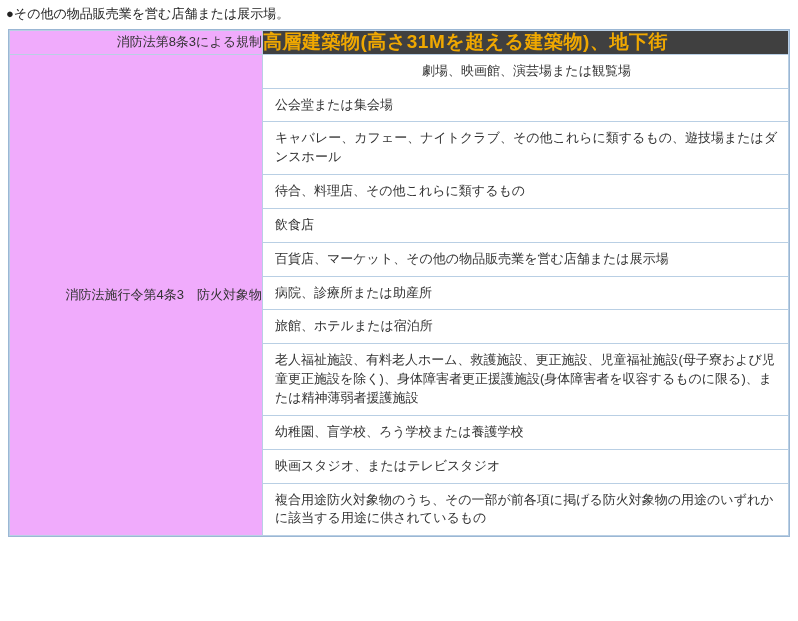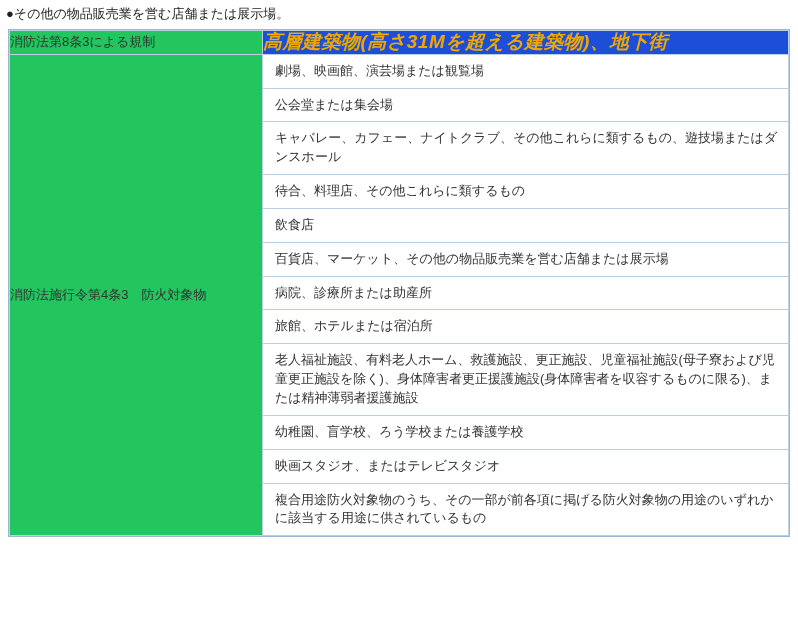--- a/index.html
+++ b/index.html
@@ -38,30 +38,29 @@
     width: 100%;
     table-layout: fixed;
   }
   table.main td {
     border: 1px solid #b9cfe4;
     vertical-align: middle;
     padding: 0;
   }
   td.label-cell {
     width: 252px;
-    text-align: left;
+    text-align: right;
     font-size: 13px;
     color: #333333;
     padding: 6px 4px;
-    background: #22c55e;
+    background: #f0abfc;
   }
   td.header-value {
     padding: 10px 14px;
-    background: #1d4ed8;
-    font-style: italic;
+    background: #404040;
   }
   .header-title {
     color: #f0a800;
     font-size: 19px;
     font-weight: bold;
     letter-spacing: 0.5px;
     line-height: 1.2;
   }
   td.list-cell {
     padding: 0;
@@ -76,20 +75,21 @@
     border: 1px solid #b9cfe4;
     border-left: none;
     border-right: none;
     padding: 7px 10px 7px 12px;
     font-size: 13px;
     line-height: 1.45;
     color: #333333;
   }
   table.inner tr:first-child td {
     border-top: none;
+    text-align: center;
   }
   table.inner tr:last-child td {
     border-bottom: none;
   }
   .bottom-space {
     height: 6px;
   }
 </style>
 </head>
 <body>

